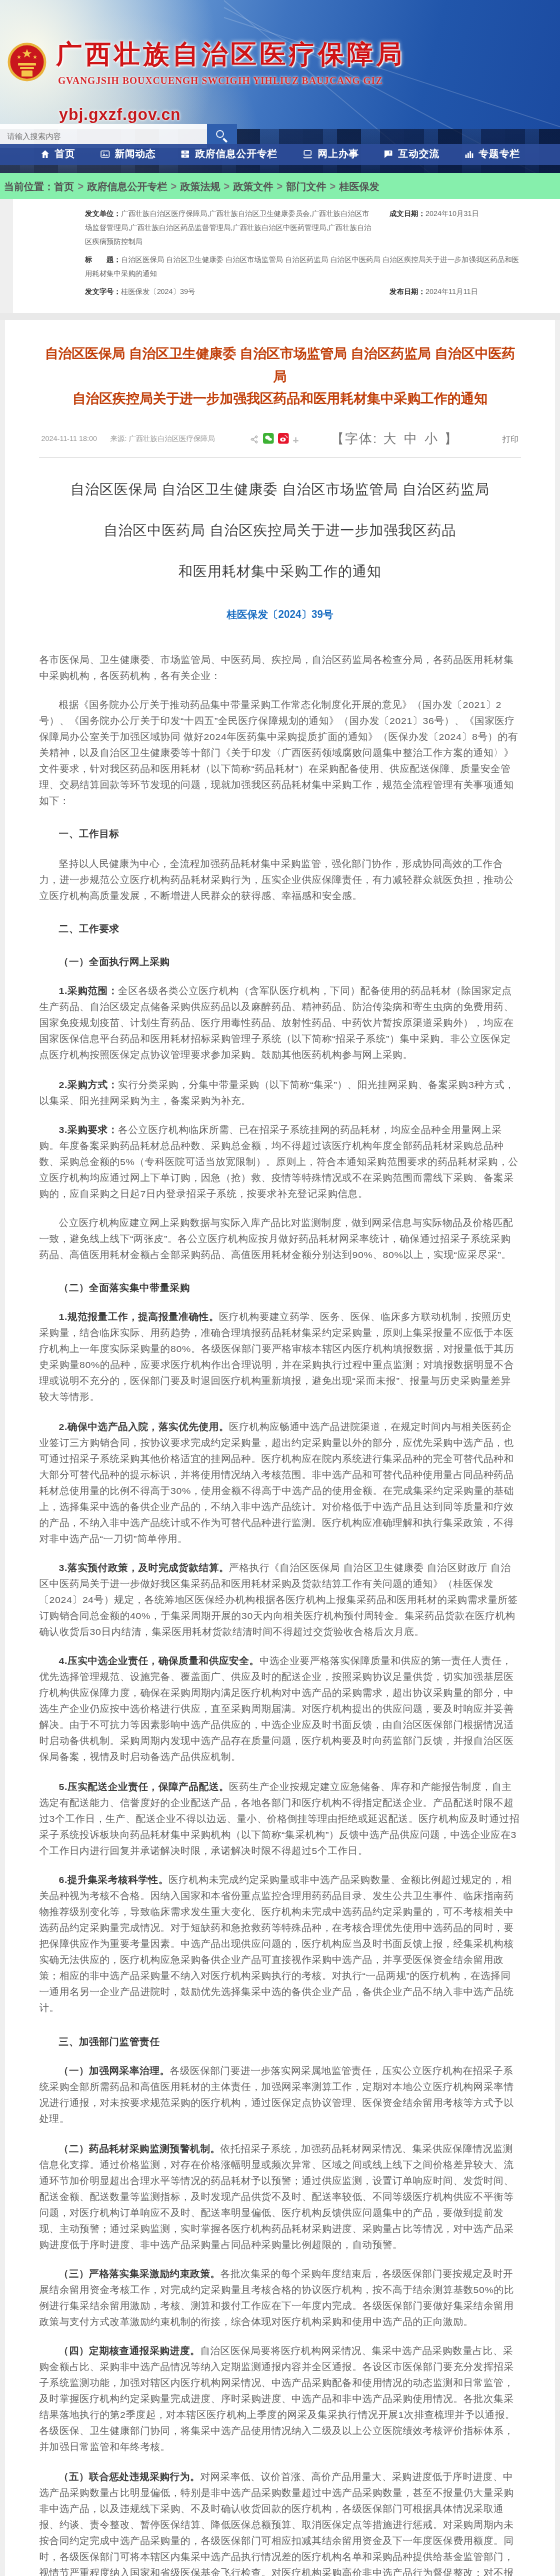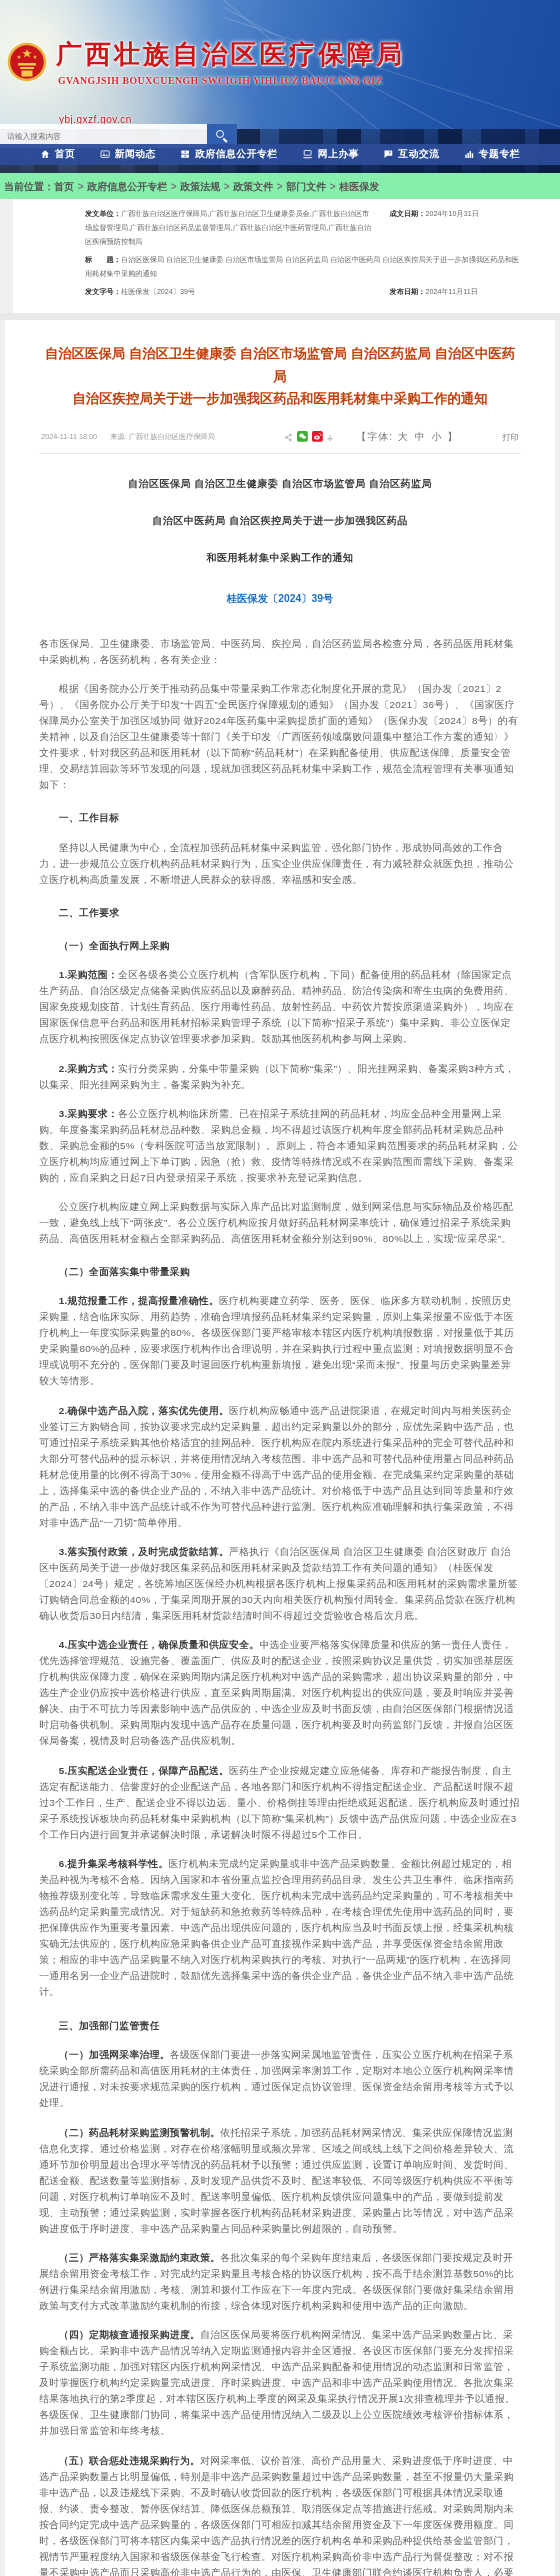--- a/index.html
+++ b/index.html
@@ -34,21 +34,21 @@
     color:#cf1417; letter-spacing:3.1px; font-family:"Liberation Serif","DejaVu Serif",serif;
     text-shadow:0 0 1.5px #fff,0 0 4.1px #fff,1px 1px 1px rgba(255,255,255,.9);
     white-space:nowrap;
   }
   .site-pinyin {
     position:absolute; left:58px; top:75px; font-size:9.8px; font-weight:bold;
     color:#d42a2d; letter-spacing:0.5px; font-family:"Liberation Serif","DejaVu Serif",serif;
     text-shadow:0 0 1.5px #fff,0 0 3.1px #fff;
   }
   .site-url {
-    position:absolute; left:59px; top:114px; font-size:10px; font-weight:normal;
+    position:absolute; left:59px; top:106px; font-size:16px; font-weight:bold;
     color:#c4181c; text-shadow:0 0 1.5px #fff,0 0 3.1px #fff; letter-spacing:0.5px;
   }
   .search-box { position:absolute; left:0; top:124px; height:24px; display:flex; z-index:3;justify-content:flex-end; }
   .search-box input {
     width:207px; height:24px; border:0; outline:none; padding:0 7.2px;
     background:rgba(255,255,255,.92); font-size:7.7px; color:#333;
     font-family:"Liberation Sans",sans-serif;
   }
   .search-box button {
     width:30px; height:24px; border:0; background:#2f5fae; cursor:pointer; position:relative;
@@ -79,24 +79,24 @@
   
   .article-card { background:#fff; margin:0 5.2px; padding:20.6px 34px 31px 34px; }
   .art-title { text-align:center; font-size:13.4px; font-weight:bold; color:#c2410c;
     line-height:1.65; margin:3.1px 0 13.4px 0; }
   .art-meta-row { display:flex; align-items:center; font-size:7.2px; color:#999;
     padding:7.2px 2.1px 8.2px 2.1px; border-bottom:0.5px solid #e5e5e5;text-align:right; }
   .art-meta-left { display:flex; gap:13.4px; }
   .art-meta-right { margin-left:auto; display:flex; align-items:center; gap:5.2px; color:#888; }
   .tool-icon { display:inline-flex; align-items:center; cursor:pointer; }
   .plus-icon { color:#bbb; font-size:10.3px; font-weight:bold; cursor:pointer; }
-  .font-ctl { margin-left:14px; font-size:10px; color:#777; letter-spacing:1px; }
+  .font-ctl { margin-left:23px; font-size:13px; color:#777; letter-spacing:1px; }
   .font-ctl a { color:#777; text-decoration:none; margin:0 1px; cursor:pointer; }
   .print-link { margin-left:39px; font-size:8.2px; color:#777; text-decoration:none; cursor:pointer; }
-  .doc-head { text-align:center; font-size:10px; font-weight:bold; color:#3d3d3d;
+  .doc-head { text-align:center; font-size:14px; font-weight:normal; color:#3d3d3d;
     margin:23px 0; letter-spacing:0.5px; }
   .doc-no { text-align:center; font-size:10.3px; font-weight:bold; color:#1b6ec2; margin:27px 0 30px 0; }
   
   .art-body { font-size:9.8px; color:#606060; line-height:16px; letter-spacing:0.3px; }
   .art-body p { margin:13.4px 0; }
   .art-body p.indent { text-indent:2em; }
   .art-body b { color:#404040; }
   .art-body h3 { font-size:9.8px; color:#3d3d3d; margin:17.5px 0 13.4px 0; text-indent:2em; font-weight:bold; }
   .art-body h4 { font-size:9.8px; color:#3d3d3d; margin:16.5px 0 13.4px 0; text-indent:2em; font-weight:bold; }
 </style>

